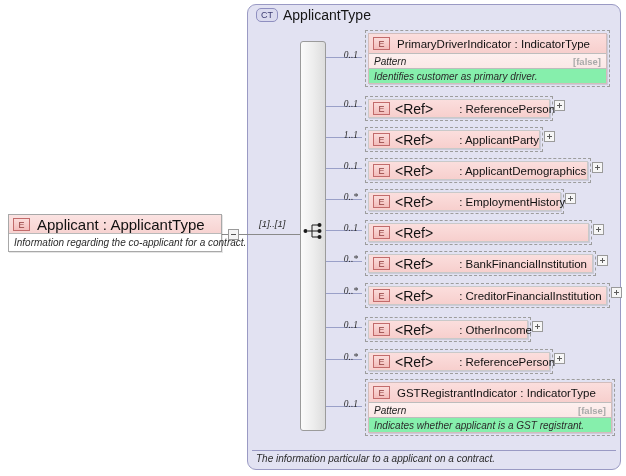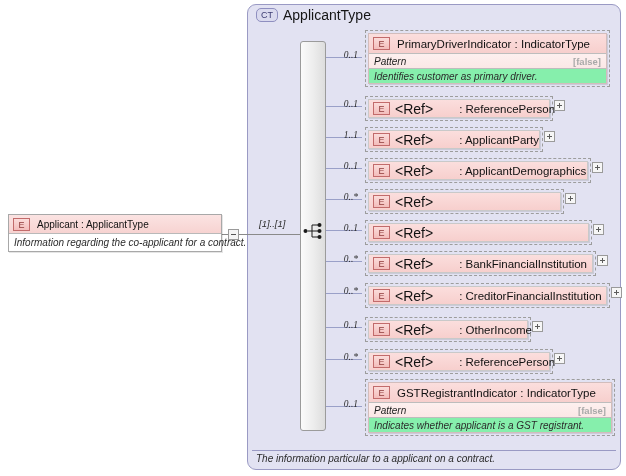--- a/index.html
+++ b/index.html
@@ -24,21 +24,21 @@
     background:#ffffff;
     box-shadow:1px 1px 0 rgba(0,0,0,.10);
   }
   #root-element .el-head{
     display:flex;align-items:center;
     background:linear-gradient(to bottom,#fbe3e2 0%, #f7d3d1 100%);
     padding:3px 5px 3px 4px;
     height:18px;box-sizing:border-box;
   }
   #root-element .el-title{
-    margin-left:7px;font-size:10px;color:#111;white-space:nowrap;
+    margin-left:7px;font-size:15px;color:#111;white-space:nowrap;
   }
   #root-element .el-doc{
     border-top:1px solid #b9b9b9;
     background:#ffffff;
     padding:3px 21px 3px 5px;
     font-style:italic;font-size:10px;color:#2b2b2b;white-space:nowrap;
   }
 
   
   .ebadge{
@@ -267,20 +267,21 @@
       <i></i>
       <b></b>
     </div>
 
   <div class="row-line" style="top:199px;width:36px;"></div>
   <div class="card" style="left:334px;top:192px;">0..*</div>
   <div class="refbox" style="left:365px;top:189px;width:199px;">
     <div class="refinner">
       <span class="ebadge">E</span>
       <span class="reflabel">&lt;Ref&gt;</span>
+      <span class="refname">: EmploymentHistory</span>
     </div>
   </div>
   <div class="plusbox" style="left:565px;top:193px;">
       <i></i>
       <b></b>
     </div>
 
   <div class="row-line" style="top:230px;width:36px;"></div>
   <div class="card" style="left:334px;top:223px;">0..1</div>
   <div class="refbox" style="left:365px;top:220px;width:227px;">

